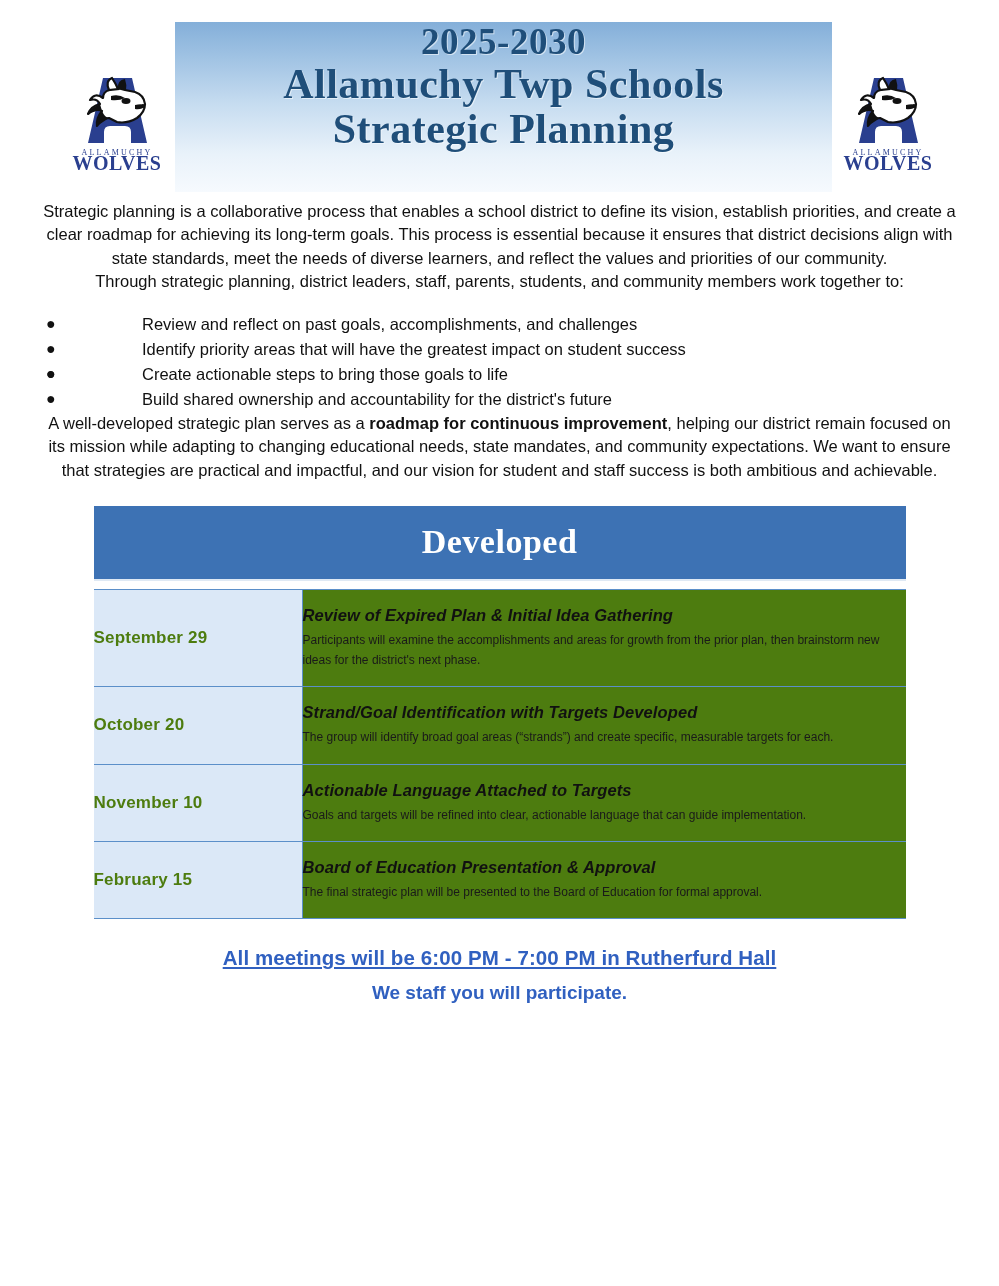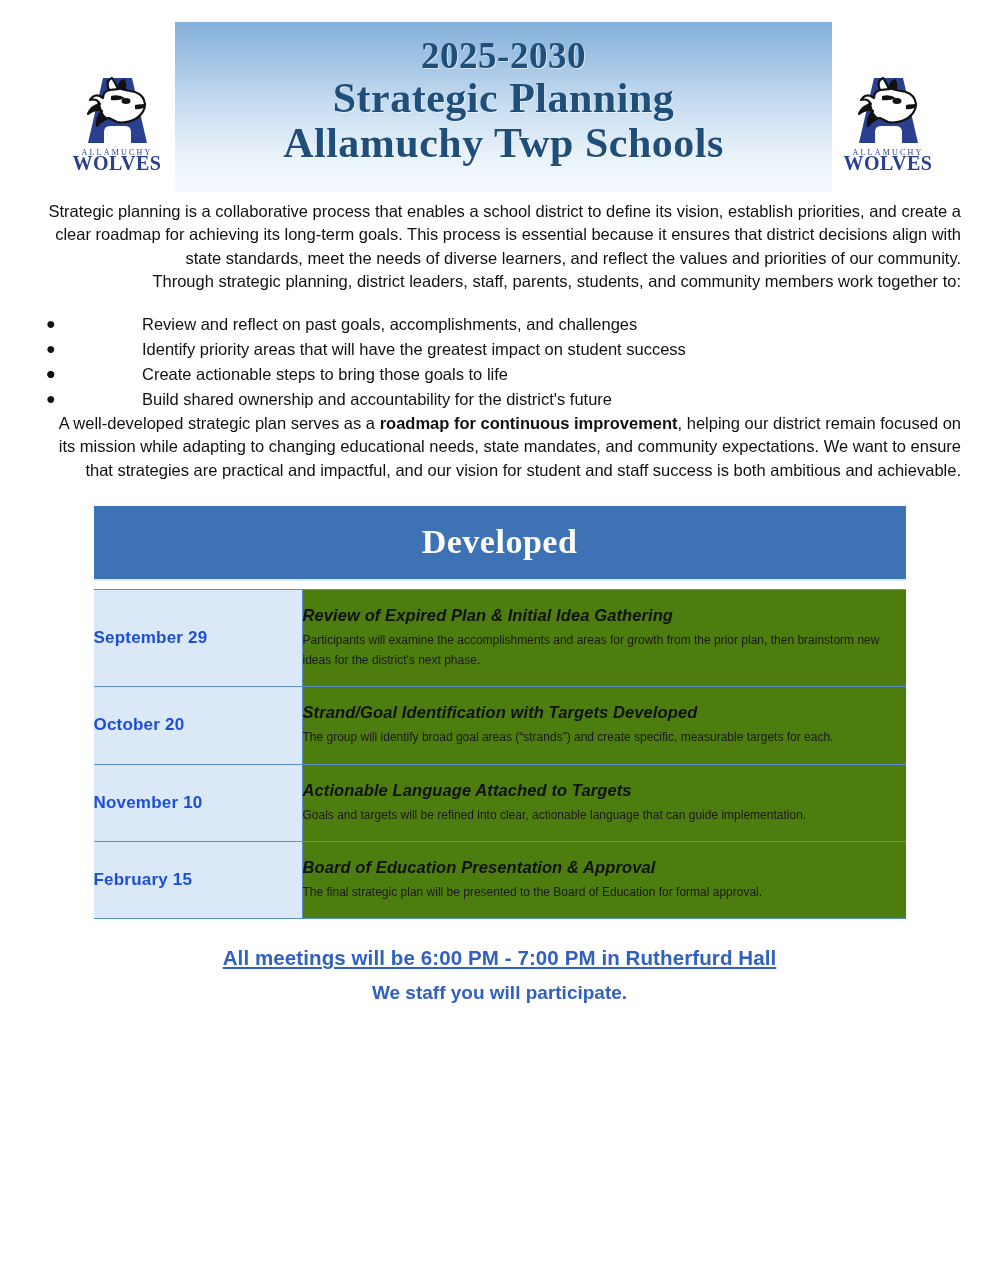--- a/index.html
+++ b/index.html
@@ -28,21 +28,20 @@
     position: absolute;
     left: 175px;
     top: 22px;
     width: 657px;
     height: 170px;
     background: linear-gradient(to bottom, #84afd9 0%, #9cc0e2 18%, #c6dcf0 48%, #e9f2fa 78%, #f6fafe 100%);
     display: flex;
     flex-direction: column;
     align-items: center;
     justify-content: flex-start;
-    padding-top: 14px;
     box-sizing: border-box;
   }
   .banner-line {
     font-family: "Liberation Serif", serif;
     color: #1f4e79;
     font-weight: bold;
     letter-spacing: 0.5px;
     line-height: 1.07;
     text-shadow: 1px 1px 0 rgba(255,255,255,0.55);
   }
@@ -59,21 +58,21 @@
   }
   .logo-left  { left: 55px; }
   .logo-right { right: 48px; }
 
   
   .content {
     padding: 0 38px;
   }
   p.body-text {
     margin: 0;
-    text-align: right;
+    text-align: center;
     font-size: 16.5px;
     line-height: 1.42;
     color: #111111;
   }
   .para-1 { margin-top: 22px; }
   .para-2 { margin-top: 26px; }
   .para-3 { margin-top: 25px; }
   .para-3 b { font-weight: bold; }
 
   ul.goal-list {
@@ -123,21 +122,21 @@
     border-bottom: 1.5px solid #5b8fc9;
     vertical-align: middle;
     padding: 16px 0;
   }
   td.date-cell {
     width: 208px;
     background: #dbe8f7;
     border-right: 1.5px solid #5b8fc9;
     font-weight: bold;
     font-size: 17px;
-    color: #1d4ed8;
+    color: #4d7c0f;
     padding-left: 20px;
     letter-spacing: 0.2px;
     margin-left: 36px;
   }
   td.desc-cell {
     background: #4d7c0f;
     padding-left: 22px;
     padding-right: 26px;
   }
   .desc-title {
@@ -193,22 +192,22 @@
         <path d="M45 56 Q38 58 33 66 Q40 61 47 63 Z" fill="#111111"></path>
         <path d="M42 78 Q41 70 47 63 Q50 70 54 70 Z" fill="#111111"></path>
       </g>
       <text x="62" y="107" text-anchor="middle" fill="#2a3f8f" font-family="Liberation Serif, serif" font-size="8" letter-spacing="2.2">ALLAMUCHY</text>
       <text x="62" y="122" text-anchor="middle" fill="#2a3f8f" font-family="Liberation Serif, serif" font-size="20" font-weight="bold" letter-spacing="0.5">WOLVES</text>
     </svg>
   </div>
 
   <div class="banner">
     <div class="banner-line banner-l1">2025-2030</div>
+    <div class="banner-line banner-l2">Allamuchy Twp Schools</div>
     <div class="banner-line banner-l3">Strategic Planning</div>
-    <div class="banner-line banner-l2">Allamuchy Twp Schools</div>
   </div>
 
   <div class="logo logo-right">
     <svg viewBox="0 0 125 125" width="125" height="125" aria-hidden="true">
       <path d="M33 95 L48 30 L77 30 L92 95 L76 95 L76 84 Q76 78 70 78 L55 78 Q49 78 49 84 L49 95 Z" fill="#2a3f8f"></path>
       <g>
         <path d="M48 50 Q40 44 35 52 Q42 50 45 56 Q36 58 33 66 Q41 60 47 63 Q41 70 42 78 Q47 70 54 70
                  L62 74 Q72 76 82 70 Q90 64 90 56 Q89 47 80 44 L70 42 Q60 39 54 42 Q48 44 48 50 Z" fill="#ffffff" stroke="#111111" stroke-width="2.2" stroke-linejoin="round"></path>
         <path d="M54 42 Q50 33 57 30 Q61 36 63 41 Z" fill="#ffffff" stroke="#111111" stroke-width="2.2"></path>
         <path d="M63 41 Q62 32 70 31 Q72 37 71 42 Z" fill="#111111"></path>

